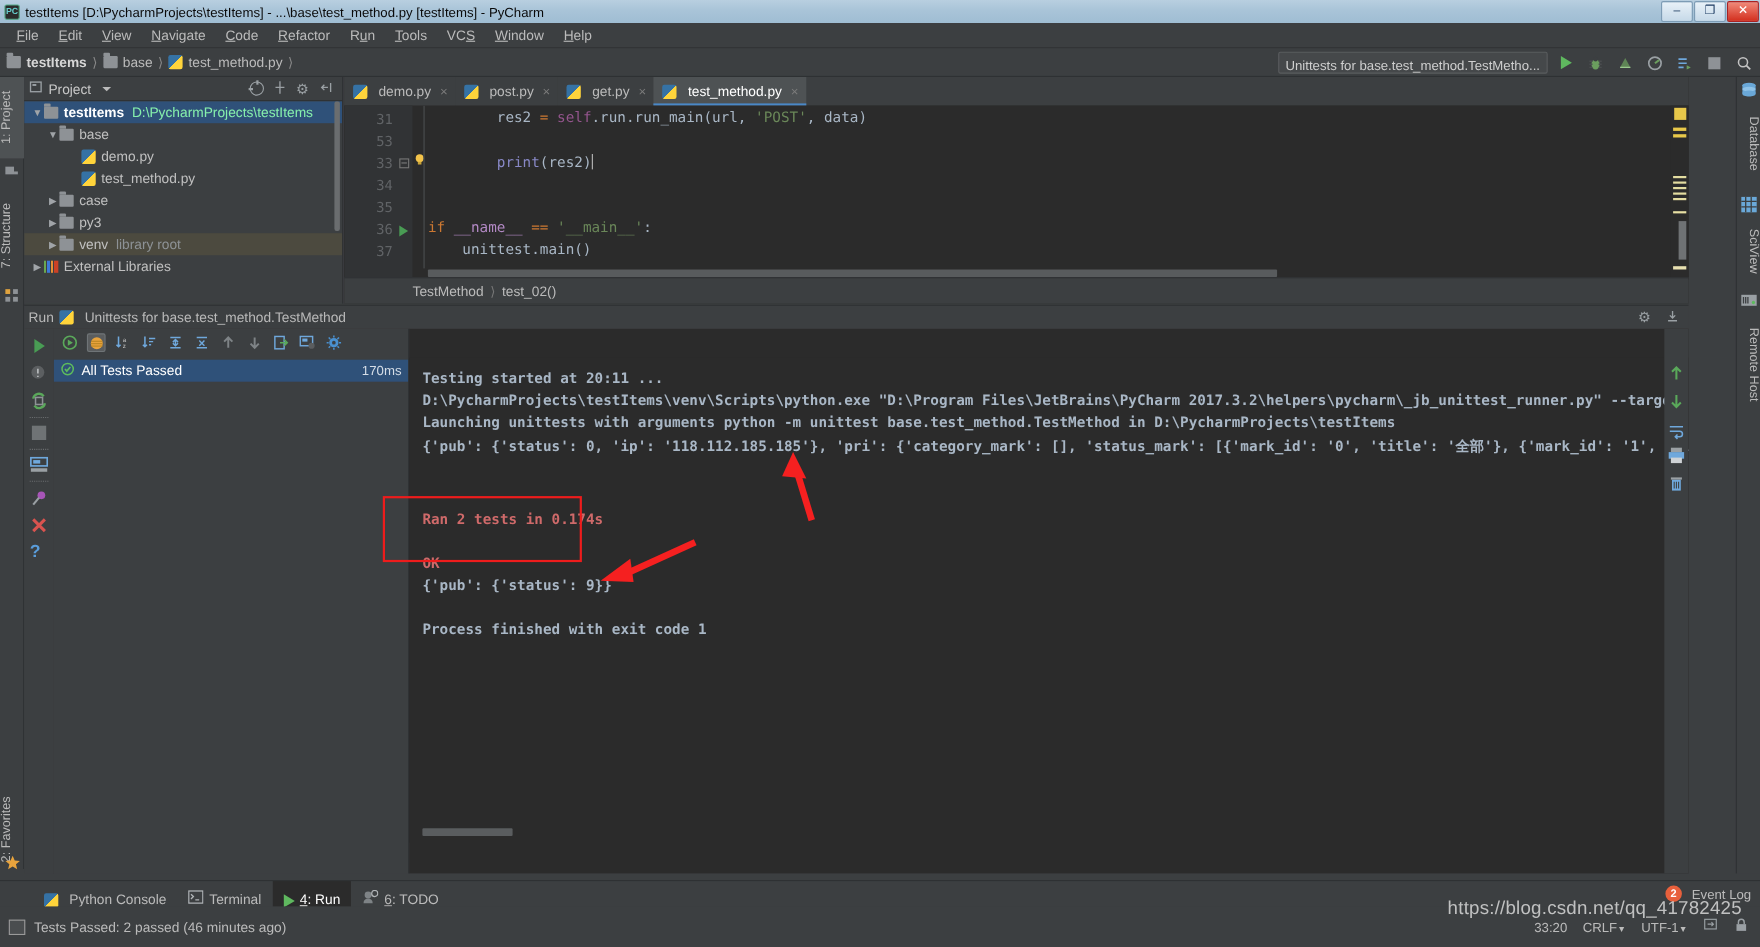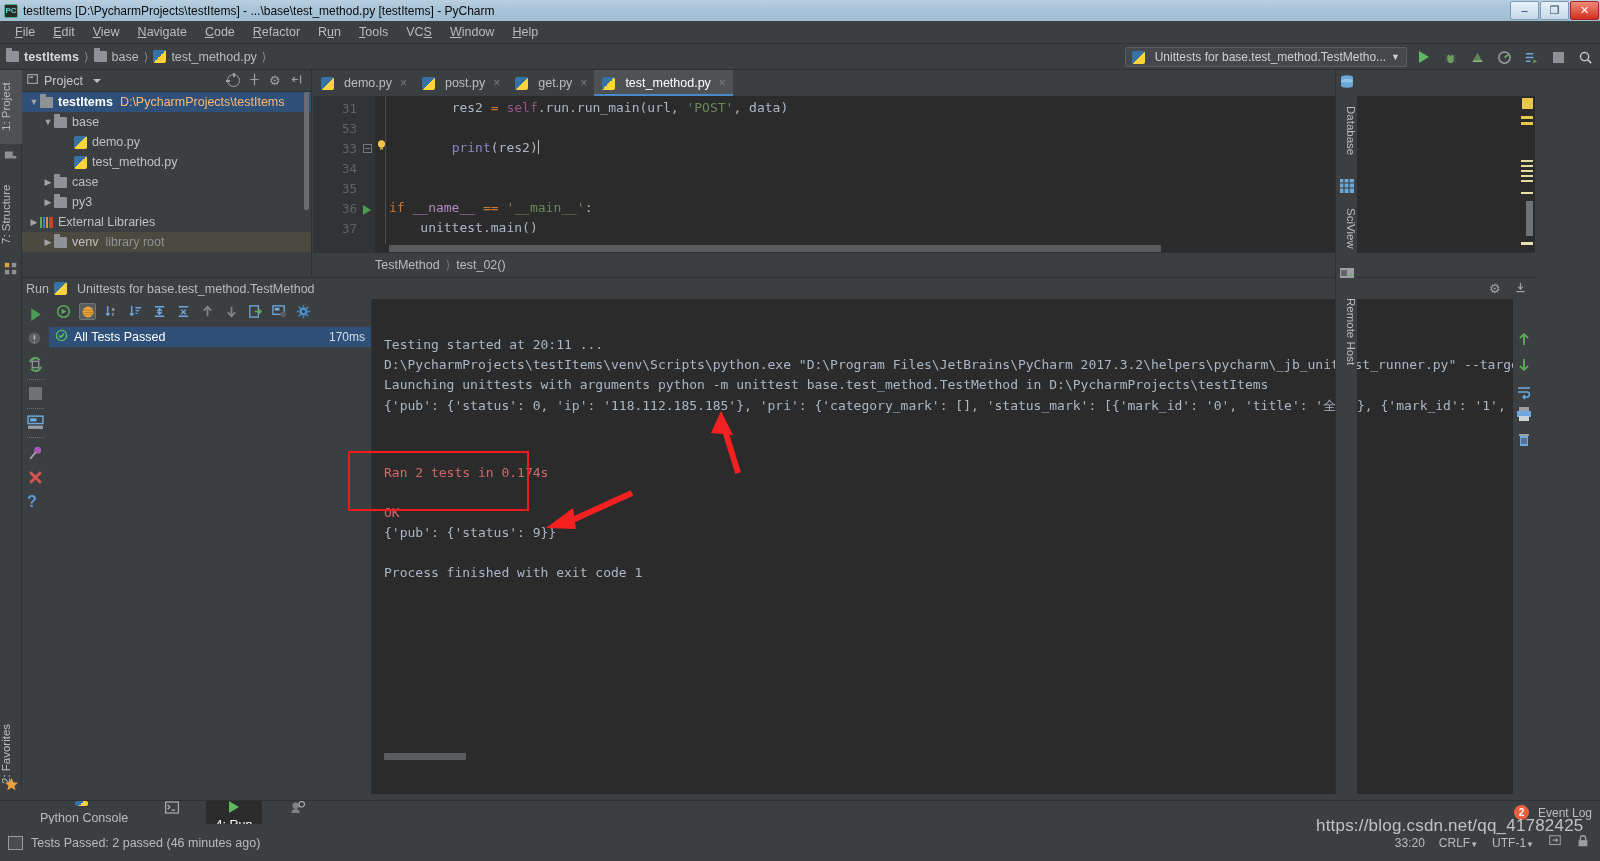--- a/index.html
+++ b/index.html
@@ -4,21 +4,21 @@
 <style>
   * { box-sizing: border-box; margin: 0; padding: 0; }
   html, body {
     width: 1600px; height: 861px;
     background: #3c3f41;
     font-family: "Liberation Sans", sans-serif;
     font-size: 12px;
     color: #bbbbbb;
     overflow: hidden;
   }
-  .app { position: relative; width: 1357px; height: 861px; }
+  .app { position: relative; width: 1600px; height: 861px; }
 
   
   .titlebar {
     position: absolute; left:0; top:0; width:1600px; height:21px;
     background: linear-gradient(to bottom, #b8cfe0 0%, #a9c4d8 45%, #9fbdd3 100%);
     display:flex; align-items:center;
   }
   .title-icon {
     width:14px; height:14px; margin-left:4px; margin-right:5px;
     background:#2b2b2b; border:1px solid #5a8; border-radius:2px;
@@ -61,21 +61,21 @@
     content:""; position:absolute; left:0; top:-3px; width:6px;height:3px;
     background:#8e9296; border-radius:1px 1px 0 0;
   }
   .ico-py {
     width:13px;height:13px;margin-right:5px;border-radius:2px;position:relative;
     background:linear-gradient(135deg,#3572A5 0 50%, #FFD43B 50% 100%);
   }
   .nav-right { position:absolute; right:4px; top:0; height:26px; display:flex; align-items:center; gap:6px;}
   .run-config {
     display:flex;align-items:center;gap:5px;height:20px;padding:0 6px;
-    border:1px solid #5a5d5f; border-radius:2px; background:#45484a; color:#cfcfcf; font-size:12px;
+    border:1px solid #5a5d5f; border-radius:2px; background:#45484a; color:#cfcfcf; font-size:12px;flex-direction:column;
   }
   .tri-green { width:0;height:0;border-left:10px solid #5fb85f;border-top:6px solid transparent;border-bottom:6px solid transparent; }
   .tbtn { width:21px;height:21px;display:flex;align-items:center;justify-content:center; }
 
   
   .lstrip {
     position:absolute; left:0; top:70px; width:22px; height:720px; background:#3c3f41;
     border-right:1px solid #2e3133;
   }
   .vtab {
@@ -105,21 +105,21 @@
   .gear-ico { width:13px;height:13px;color:#9aa0a4;font-size:13px;line-height:13px;}
   .tree { background:#3c3f41; height:182px; overflow:hidden; position:relative; }
   .trow { display:flex; align-items:center; height:20px; padding-left:6px; font-size:12.5px; color:#c0c0c0; white-space:nowrap;}
   .trow.sel { background:#2f5179; color:#ffffff; }
   .trow.hl  { background:#4c4a3f; }
   .tarrow { width:12px; text-align:center; color:#a0a4a8; font-size:9px; }
   .tarrow.down::before{ content:"\25BC"; }
   .tarrow.right::before{ content:"\25B6"; }
   .tname.bold { font-weight:bold; }
   .tsub { color:#8d9296; margin-left:7px; font-weight:normal;}
-  .trow.sel .tsub { color:#fdba74; }
+  .trow.sel .tsub { color:#86efac; }
   .ext-lib-ico { width:13px;height:11px;margin-right:5px;background:
       linear-gradient(to right,#6aa84f 0 2px,transparent 2px 3px,#3c78d8 3px 5px,transparent 5px 6px,#e69138 6px 8px,transparent 8px 9px,#cc4125 9px 11px);}
 
   
   .editor { position:absolute; left:313px; top:70px; width:1222px; height:206px; background:#2b2b2b; }
   .tabrow { height:26px; background:#3c3f41; display:flex; align-items:flex-end; }
   .etab {
     display:flex;align-items:center;gap:5px;height:26px;padding:0 7px 0 8px;
     font-size:12.5px;color:#bbbbbb;background:#3c3f41;position:relative;
   }
@@ -172,41 +172,41 @@
   .console { position:absolute; left:350px; top:0; width:1163px; height:495px; background:#2b2b2b; }
   .con-topbar { height:26px; background:#3c3f41; display:flex; align-items:center; padding-left:8px; }
   .pbar { width:430px; height:5px; background:#3ea55b; border-radius:2px; }
   .pbar-txt { margin-left:12px; color:#c0c0c0; font-size:12.5px; }
   .pbar-ms { color:#8a8a8a; }
   .con-text {
     position:absolute; left:0; top:26px; width:1163px; height:441px; background:#2b2b2b;
     font-family:"DejaVu Sans Mono", monospace; font-size:13px; color:#a9b7c6;
     overflow:hidden;
   }
-  .cline { position:absolute; left:12px; white-space:pre; }
+  .cline { position:absolute; left:12px; white-space:pre;font-weight:bold; }
   .cl-red { color:#cf6a6a; }
   .con-hscroll { position:absolute; left:12px; bottom:6px; width:82px; height:7px; background:#5a5d5f; border-radius:1px;}
 
   .con-right { position:absolute; left:1513px; top:299px; width:22px; height:495px; background:#3c3f41; }
   .cr-ico { position:absolute; left:3px; width:17px; height:17px; }
 
   
   .redbox { position:absolute; border:2.5px solid #ee1c1c; }
   .arrow-svg { position:absolute; pointer-events:none; }
 
   
   .rstrip { position:absolute; right:0; top:70px; width:22px; height:724px; background:#3c3f41; border-left:1px solid #2e3133;}
   .rtab { position:absolute; right:0; width:22px; writing-mode:vertical-rl; color:#bbb; font-size:11.5px; text-align:center; padding:4px 0; white-space:nowrap;}
 
   
   .bottombar {
     position:absolute; left:0; top:800px; width:1600px; height:24px;
     background:#3c3f41; display:flex; align-items:center; border-top:1px solid #2e3133;
   }
-  .bb-item { display:flex; align-items:center; gap:5px; height:24px; padding:0 10px; color:#bbbbbb; font-size:12.5px;flex-direction:column; }
+  .bb-item { display:flex; align-items:flex-end; gap:5px; height:24px; padding:0 10px; color:#bbbbbb; font-size:12.5px; }
   .bb-item.active { background:#2b2b2b; color:#ffffff; }
   .bb-item u { text-decoration:underline; }
   .bb-right { margin-left:auto; display:flex; align-items:center; gap:9px; padding-right:8px; }
   .badge {
     background:#e8603c; color:#fff; border-radius:50%; width:15px; height:15px;
     font-size:10px; line-height:15px; text-align:center; font-weight:bold;
   }
   .statusbar {
     position:absolute; left:0; top:824px; width:1600px; height:37px;
     background:#3c3f41; display:flex; align-items:center; padding-left:8px; gap:8px;
@@ -391,30 +391,30 @@
       <div class="trow" style="padding-left:20px">
         <span class="tarrow right"></span>
         <span class="ico-folder"></span>
         <span class="tname">case</span>
       </div>
       <div class="trow" style="padding-left:20px">
         <span class="tarrow right"></span>
         <span class="ico-folder"></span>
         <span class="tname">py3</span>
       </div>
-      <div class="trow" style="padding-left:6px">
-        <span class="tarrow right"></span>
-        <span class="ext-lib-ico"></span>
-        <span class="tname">External Libraries</span>
-      </div>
       <div class="trow hl" style="padding-left:20px">
         <span class="tarrow right"></span>
         <span class="ico-folder"></span>
         <span class="tname">venv</span>
         <span class="tsub">library root</span>
+      </div>
+      <div class="trow" style="padding-left:6px">
+        <span class="tarrow right"></span>
+        <span class="ext-lib-ico"></span>
+        <span class="tname">External Libraries</span>
       </div>
       <div style="position:absolute;right:2px;top:0;width:5px;height:118px;background:#6a6d6f;border-radius:2px"></div>
     </div>
   </div>
 
   <div class="editor">
     <div class="tabrow">
       <div class="etab">
         <span class="ico-py"></span>
         <span>demo.py</span>

